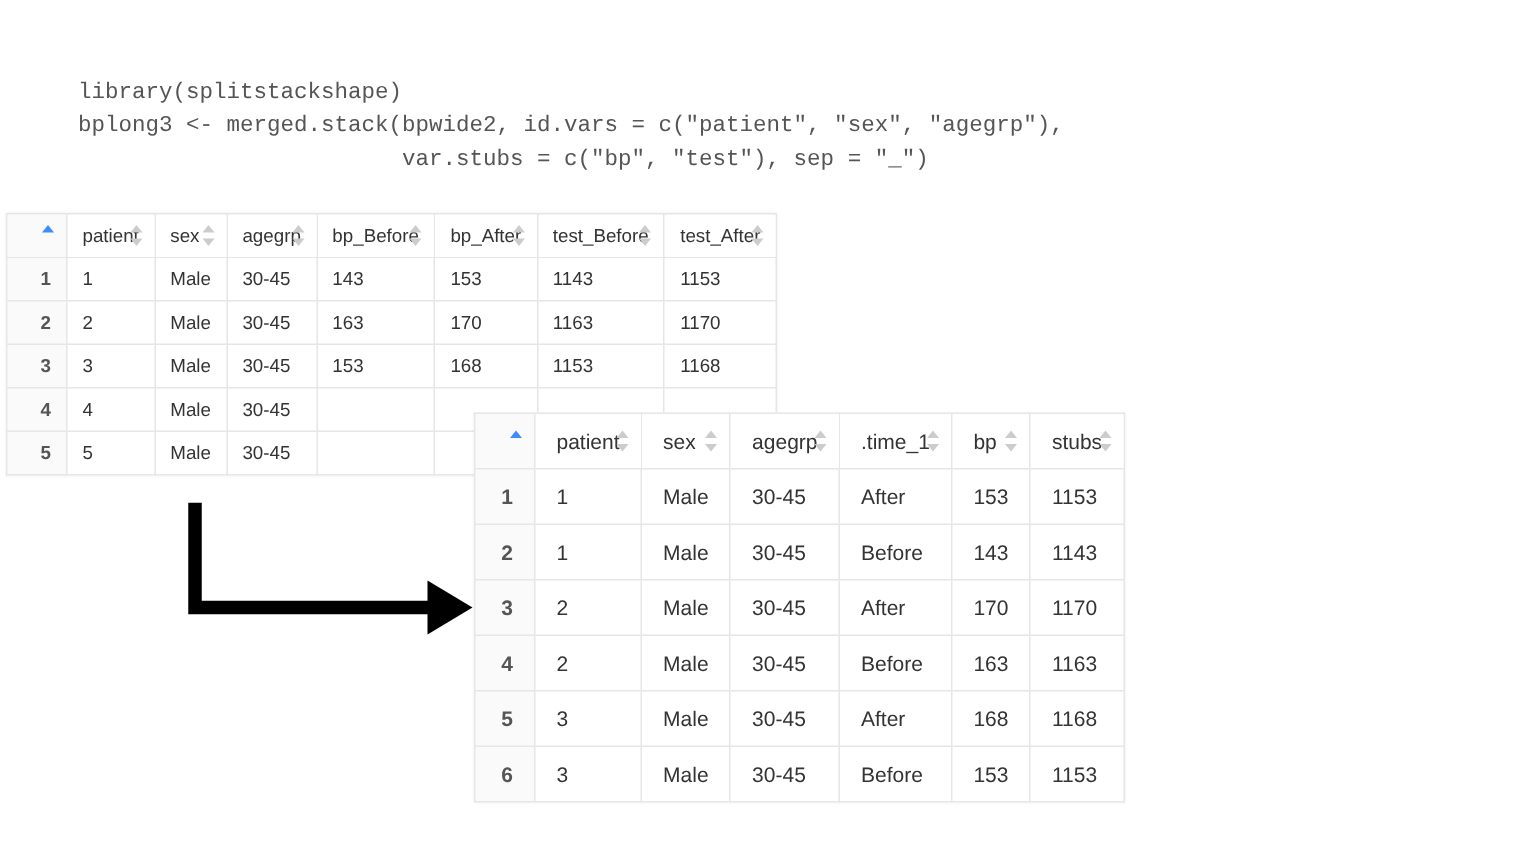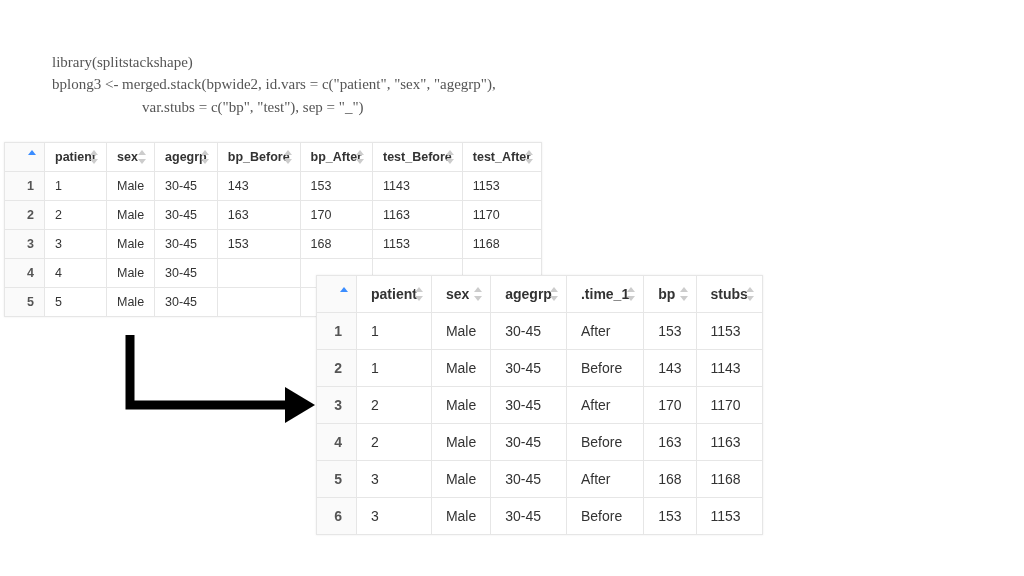--- a/index.html
+++ b/index.html
@@ -9,41 +9,41 @@
     width: 1024px;
     height: 576px;
     background: #fff;
     font-family: Arial, Helvetica, sans-serif;
     font-size: 13px;
     color: #333;
     position: relative;
     overflow: hidden;
   }
   .code {
-    font-family: Liberation Serif, serif;
+    font-family: Liberation Mono, monospace;
     font-size: 15px;
     line-height: 1.5;
     white-space: pre;
     padding: 28px 0 0 52px;
     color: #555;
   }
   .dt {
     border-collapse: collapse;
     background: #fff;
     box-shadow: 0 0 2px rgba(0,0,0,0.08);
   }
   .dt th, .dt td {
     border: 1px solid #e6e6e6;
     padding: 8px 10px;
     text-align: left;
     background: #fff;
     white-space: nowrap;
   }
   .dt th {
-    font-weight: 700;
+    font-weight: 400;
     color: #333;
     background: #fff;
     position: relative;
     padding-right: 22px;
   }
   .dt th.idx, .dt td.idx {
     text-align: right;
     font-weight: 700;
     color: #555;
     background: #fafafa;

